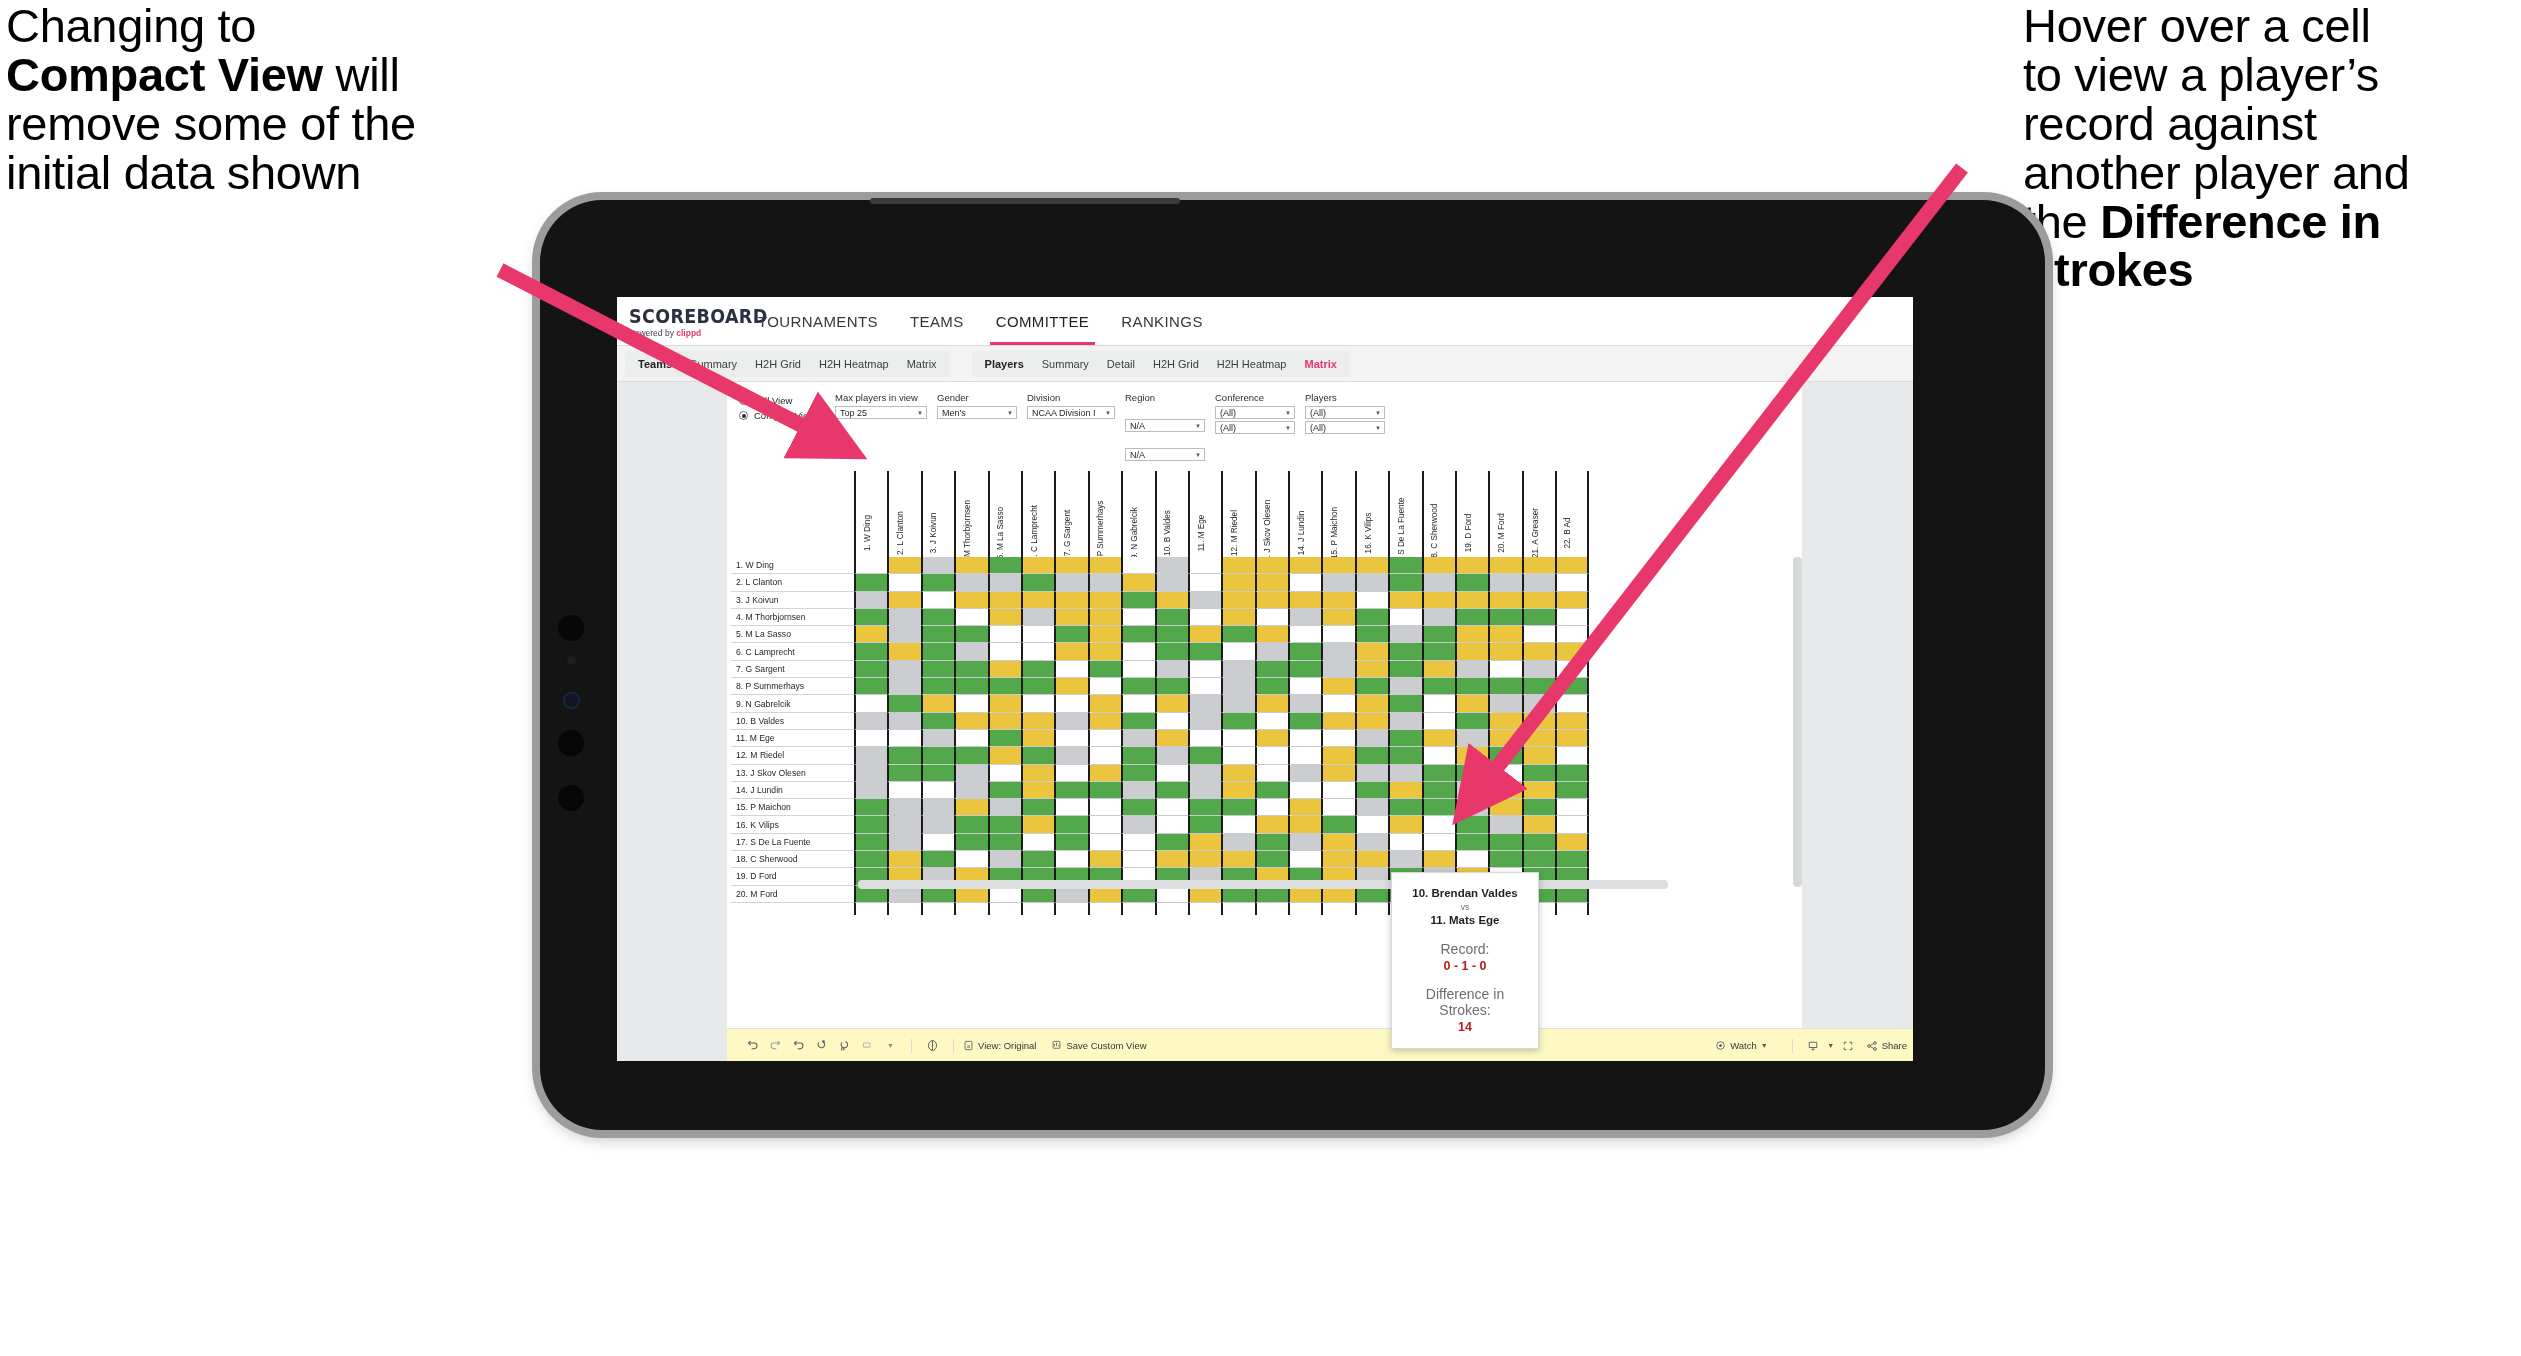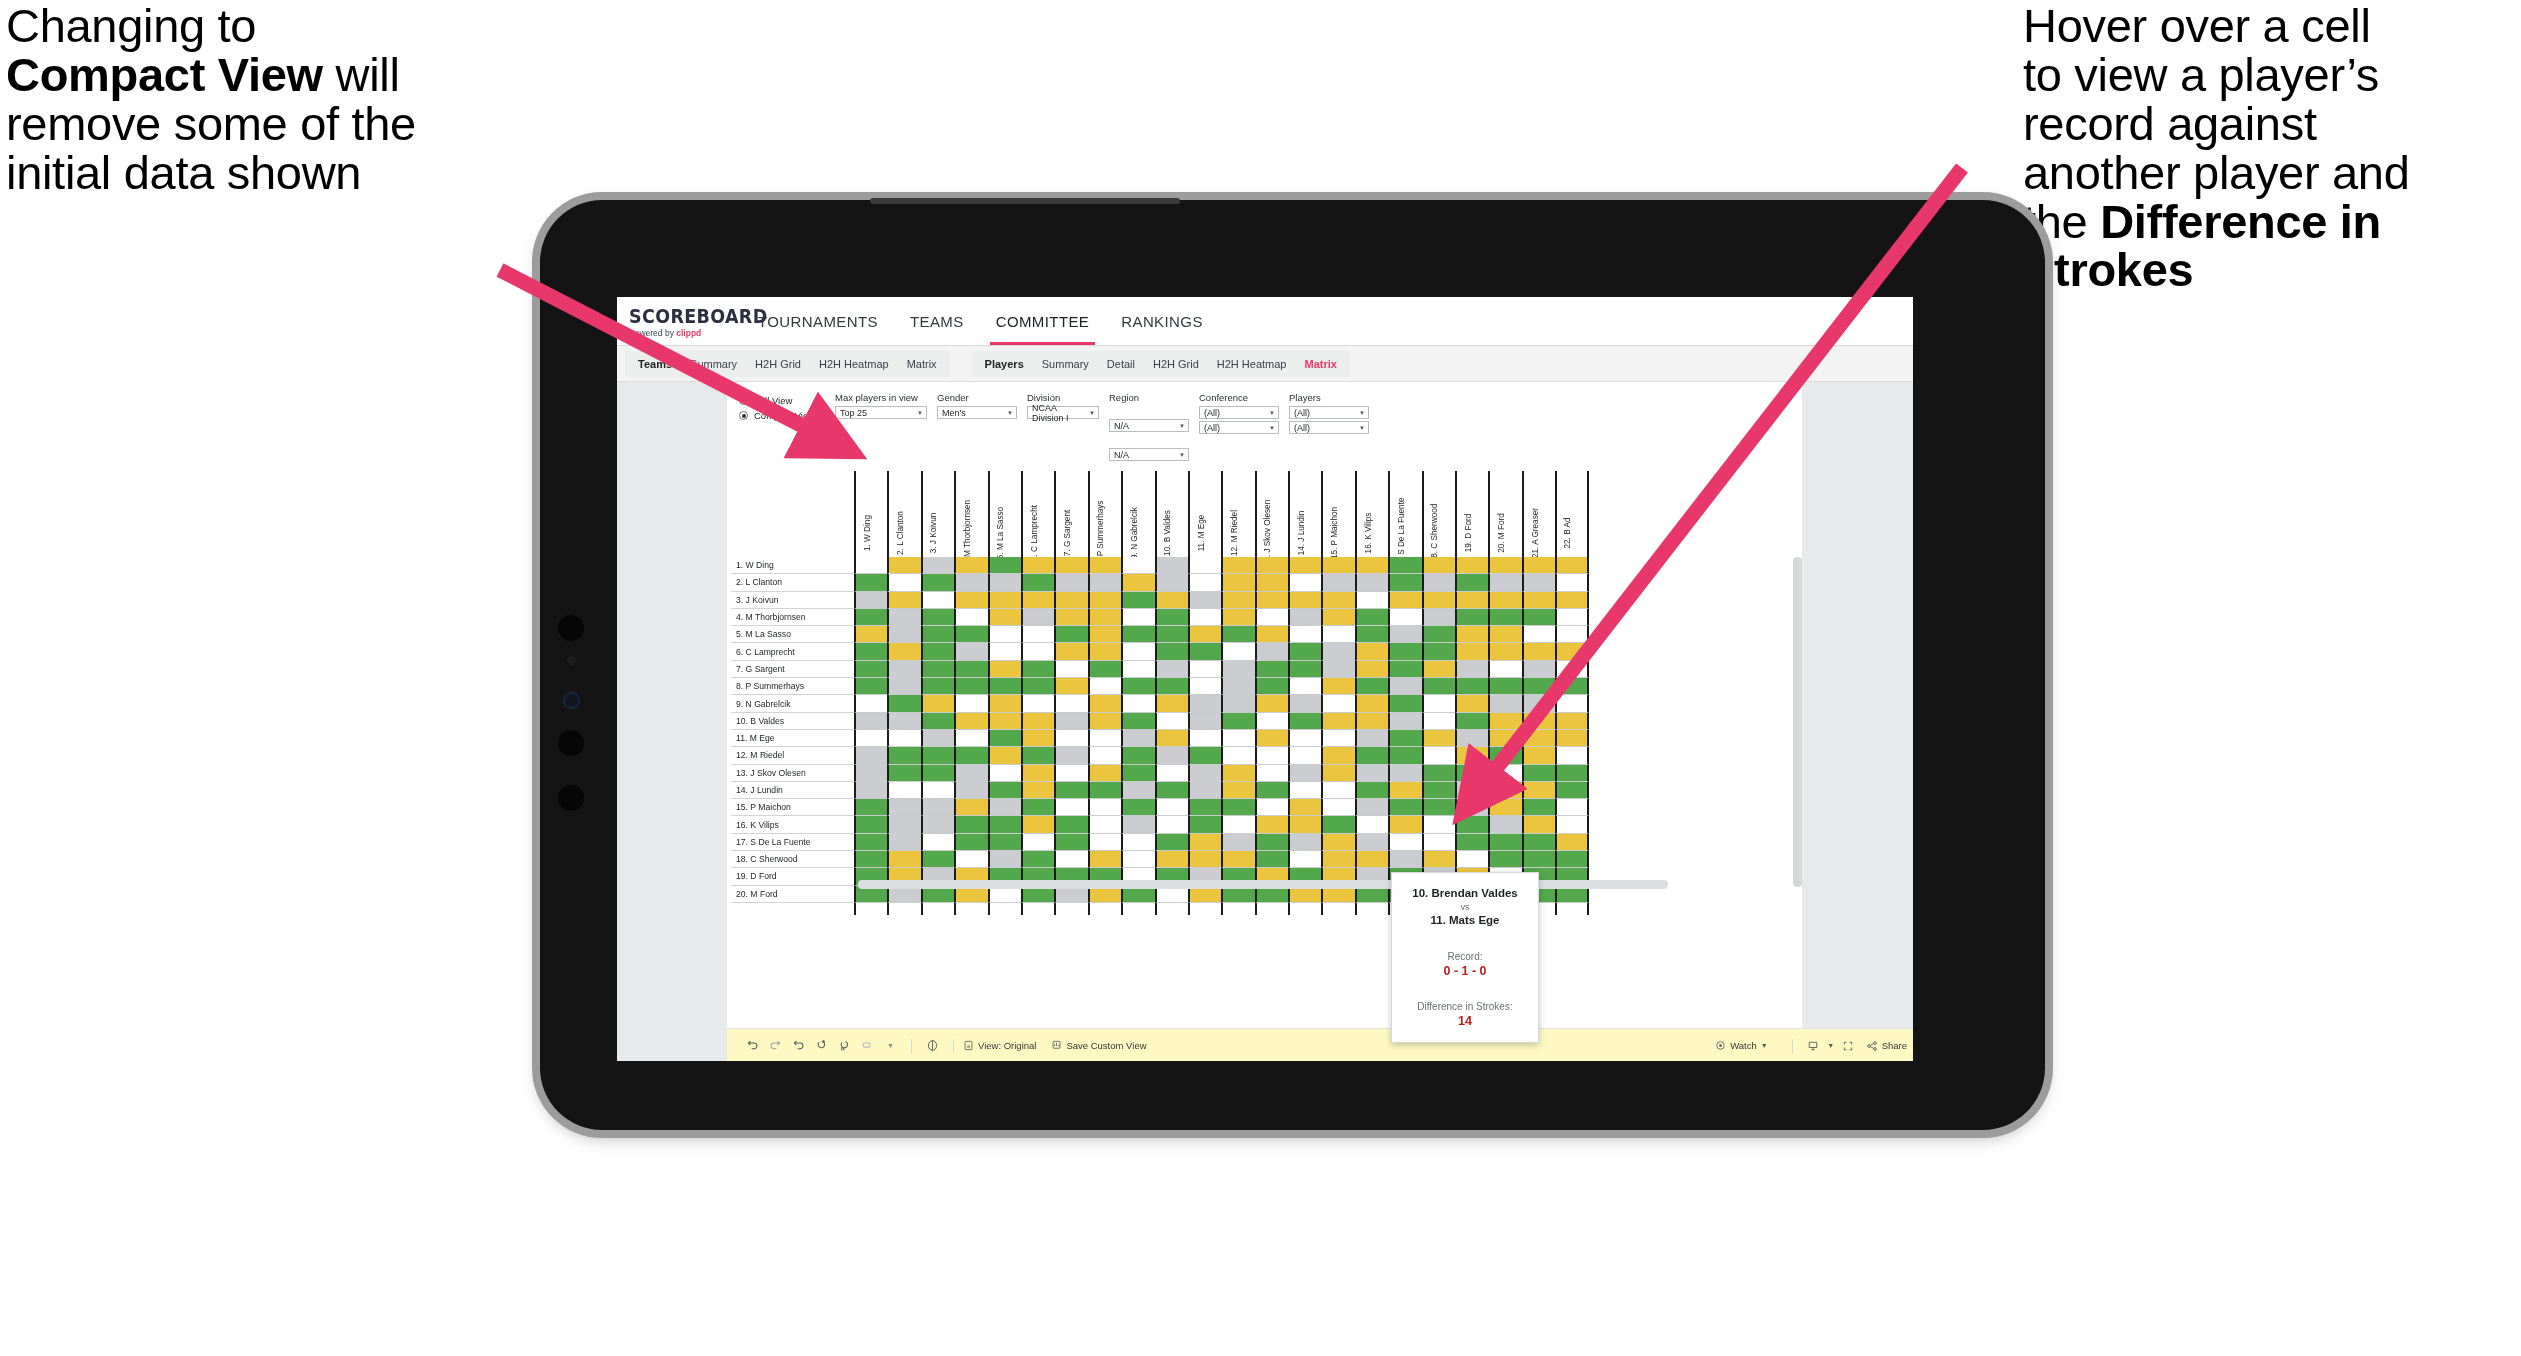--- a/index.html
+++ b/index.html
@@ -77,21 +77,21 @@
   .radio{width:9px;height:9px;border:1px solid #6d7278;border-radius:50%;margin-right:6px;
          background:#fff;position:relative;box-sizing:border-box;}
   .radio.on::after{content:"";position:absolute;left:1.5px;top:1.5px;width:4px;height:4px;
          border-radius:50%;background:#2b2f34;}
   .fgroup{margin-right:10px;}
   .flabel{font-size:9.5px;color:#2b2f34;margin-bottom:3px;white-space:nowrap;}
   .fsel{height:13px;border:1px solid #b9bcc0;background:#fff;display:flex;align-items:center;
         justify-content:space-between;padding:0 3px 0 4px;font-size:9px;color:#23262a;
         box-sizing:border-box;margin-bottom:2px;cursor:pointer;}
   .caret{font-size:6px;color:#555;margin-left:6px;}
-  .w-maxp{width:92px;} .w-gen{width:80px;} .w-div{width:72px;}
+  .w-maxp{width:92px;} .w-gen{width:80px;} .w-div{width:88px;}
   .w-reg{width:80px;margin-top:16px;} .w-conf{width:80px;} .w-play{width:80px;}
 
   
   #matrixwrap{position:relative;margin-left:4px;}
   #colheads{display:flex;height:86px;align-items:flex-end;padding-left:123px;}
   .colhead{width:33.4px;height:86px;border-left:2px solid #1b1b1b;box-sizing:border-box;
            position:relative;flex:none;}
   .colhead:last-child{border-right:2px solid #1b1b1b;}
   .colhead span{position:absolute;left:50%;bottom:6px;transform-origin:center bottom;
            transform:translateX(-50%) rotate(-90deg);white-space:nowrap;font-size:8.2px;
@@ -114,21 +114,21 @@
 
   #vscroll{position:absolute;right:0px;top:86px;width:9px;height:330px;background:#d6d8da;border-radius:4px;}
   #hscroll{position:absolute;left:127px;bottom:26px;width:810px;height:9px;background:#dcdee0;border-radius:4px;}
 
   
   #tooltip{position:absolute;left:664px;top:490px;width:148px;background:#fff;
            border:1px solid #d6d8da;box-shadow:0 2px 7px rgba(0,0,0,.22);
            padding:13px 8px 14px;text-align:center;z-index:20;box-sizing:border-box;}
   .tt-name{font-size:11.5px;font-weight:bold;color:#1d2024;line-height:15px;}
   .tt-vs{font-size:8.5px;color:#6a6e73;margin:1px 0 1px;}
-  .tt-lab{font-size:10px;color:#6a6e73;margin-top:23px;}
+  .tt-lab{font-size:14px;color:#6a6e73;margin-top:13px;}
   .tt-val{font-size:12.5px;font-weight:bold;color:#b91c1c;margin-top:2px;}
 
   
   #toolbar{position:absolute;left:110px;bottom:0;width:1192px;height:34px;background:#fef9c3;
            border-top:1px solid #e2e2e2;display:flex;align-items:center;
            font-size:9.5px;color:#3a3d42;padding-left:14px;box-sizing:border-box;}
   .tbico{width:23px;display:flex;align-items:center;justify-content:center;color:#555a60;
          font-size:13px;cursor:pointer;}
   .tbsep{width:1px;height:14px;background:#d6d8da;margin:0 9px;}
   .tbitem{display:flex;align-items:center;gap:4px;margin-right:15px;cursor:pointer;color:#33373c;}

